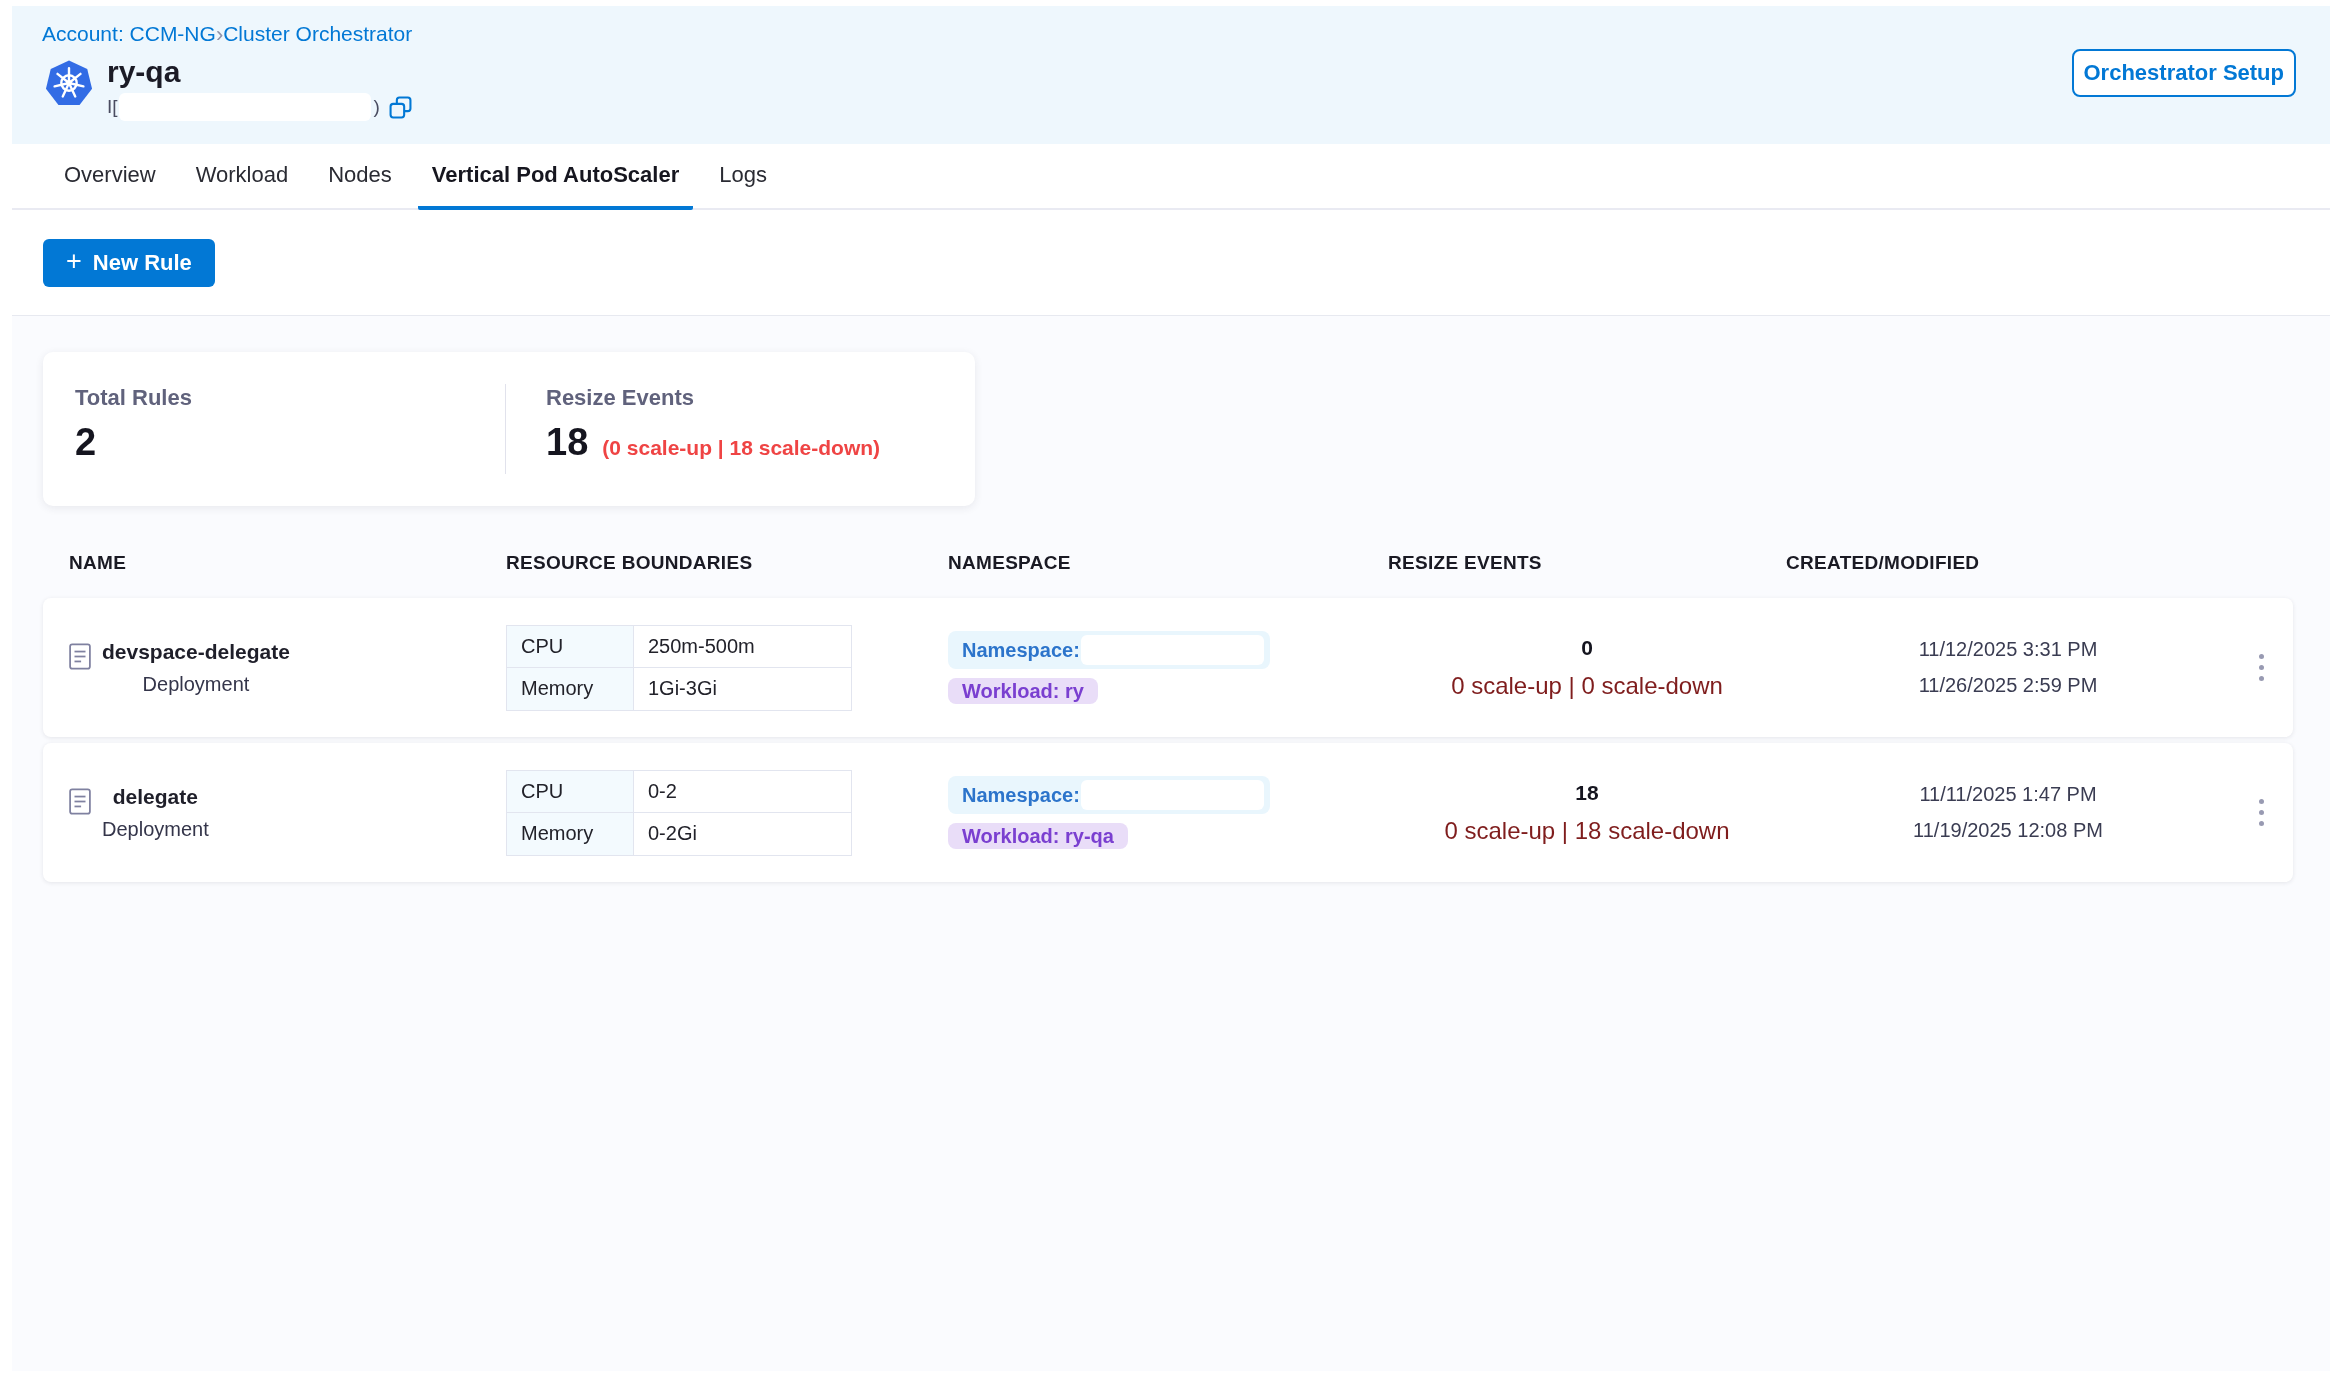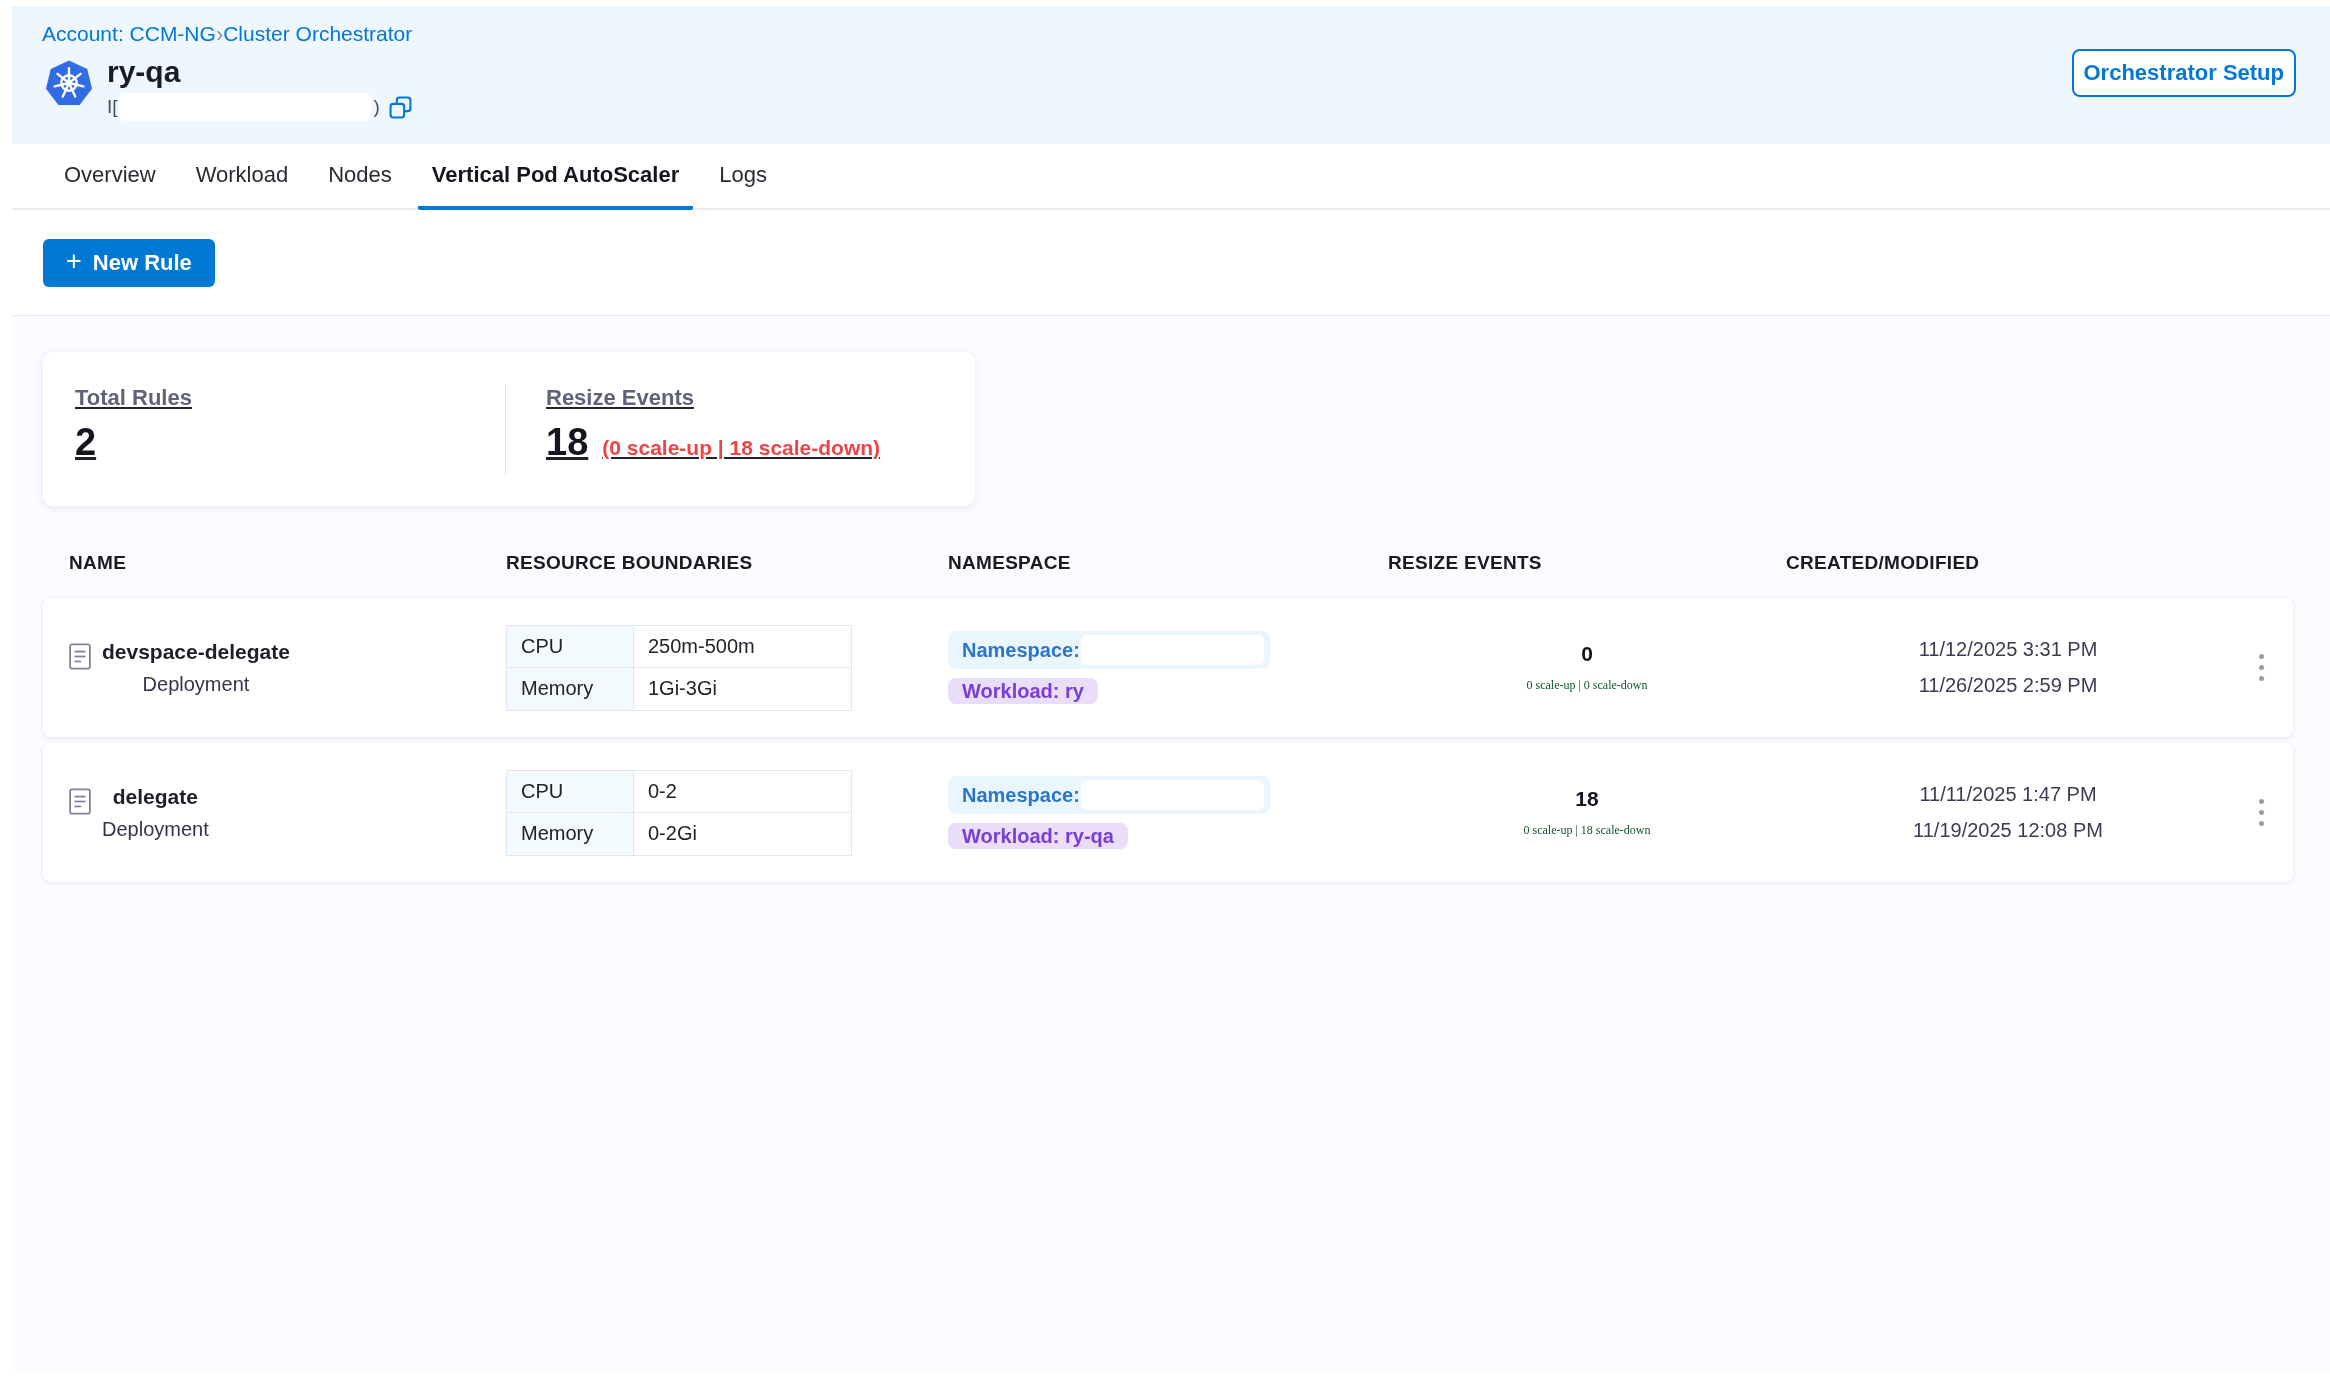--- a/index.html
+++ b/index.html
@@ -85,21 +85,21 @@
   .content {
     margin-left: 12px; height: 1055px; background: #fafbfe;
     padding: 36px 0 0 31px;
   }
 
   .summary-card {
     width: 932px; height: 154px; background: #fff; border-radius: 10px;
     box-shadow: 0 2px 8px rgba(40,41,61,0.09);
     display: flex;
   }
-  .sum-sec { padding-top: 33px; text-decoration: underline; }
+  .sum-sec { padding-top: 33px; }
   .sum-sec.first { width: 462px; padding-left: 32px; }
   .sum-divider { width: 1px; background: #e1e2ec; margin: 32px 0; }
   .sum-sec.second { padding-left: 40px; }
   .sum-label { font-size: 22px; font-weight: bold; color: #60627c; }
   .sum-value-row { display: flex; align-items: baseline; gap: 14px; margin-top: 12px; }
   .sum-value { font-size: 38px; font-weight: bold; color: #15151f; line-height: 1; }
   .sum-detail { font-size: 21px; color: #ef4444; font-weight: bold; }
 
   .grid-cols {
     display: grid;
@@ -136,21 +136,21 @@
     background: #e9f6fd; color: #2c74cb; font-size: 20px; font-weight: bold;
     display: flex; align-items: center; padding: 0 14px; overflow: hidden;
   }
   .ns-redacted { position: absolute; left: 133px; top: 4px; bottom: 4px; right: 6px; background: #fff; border-radius: 6px; }
   .wl-pill {
     height: 26px; border-radius: 8px; background: #e9ddf8; color: #7a3fd0;
     font-size: 20px; font-weight: bold; display: flex; align-items: center; padding: 0 14px;
   }
 
   .resize-count { font-size: 21px; font-weight: bold; color: #15151f; }
-  .resize-detail { font-size: 12px; color: #14532d; margin-top: 12px; font-family: Liberation Serif, serif; }
+  .resize-detail { font-size: 24px; color: #7f1d1d; margin-top: 12px; }
 
   .cell-created { font-size: 20px; color: #3a3c52; }
   .cell-created div + div { margin-top: 13px; }
 
   .cell-kebab { display: flex; justify-content: center; }
   .kebab { display: flex; flex-direction: column; gap: 6px; padding: 8px; cursor: pointer; }
   .kebab i { width: 5px; height: 5px; border-radius: 50%; background: #989ab2; }
 </style>
 </head>
 <body>

